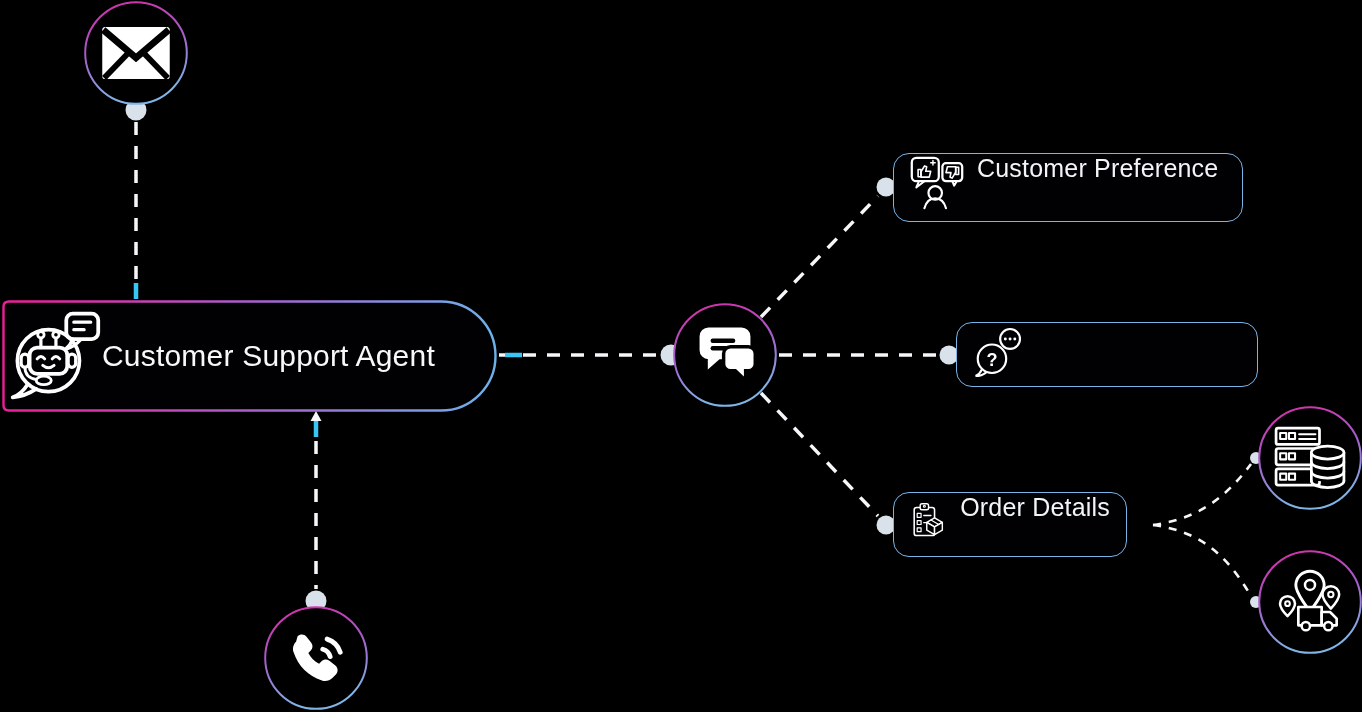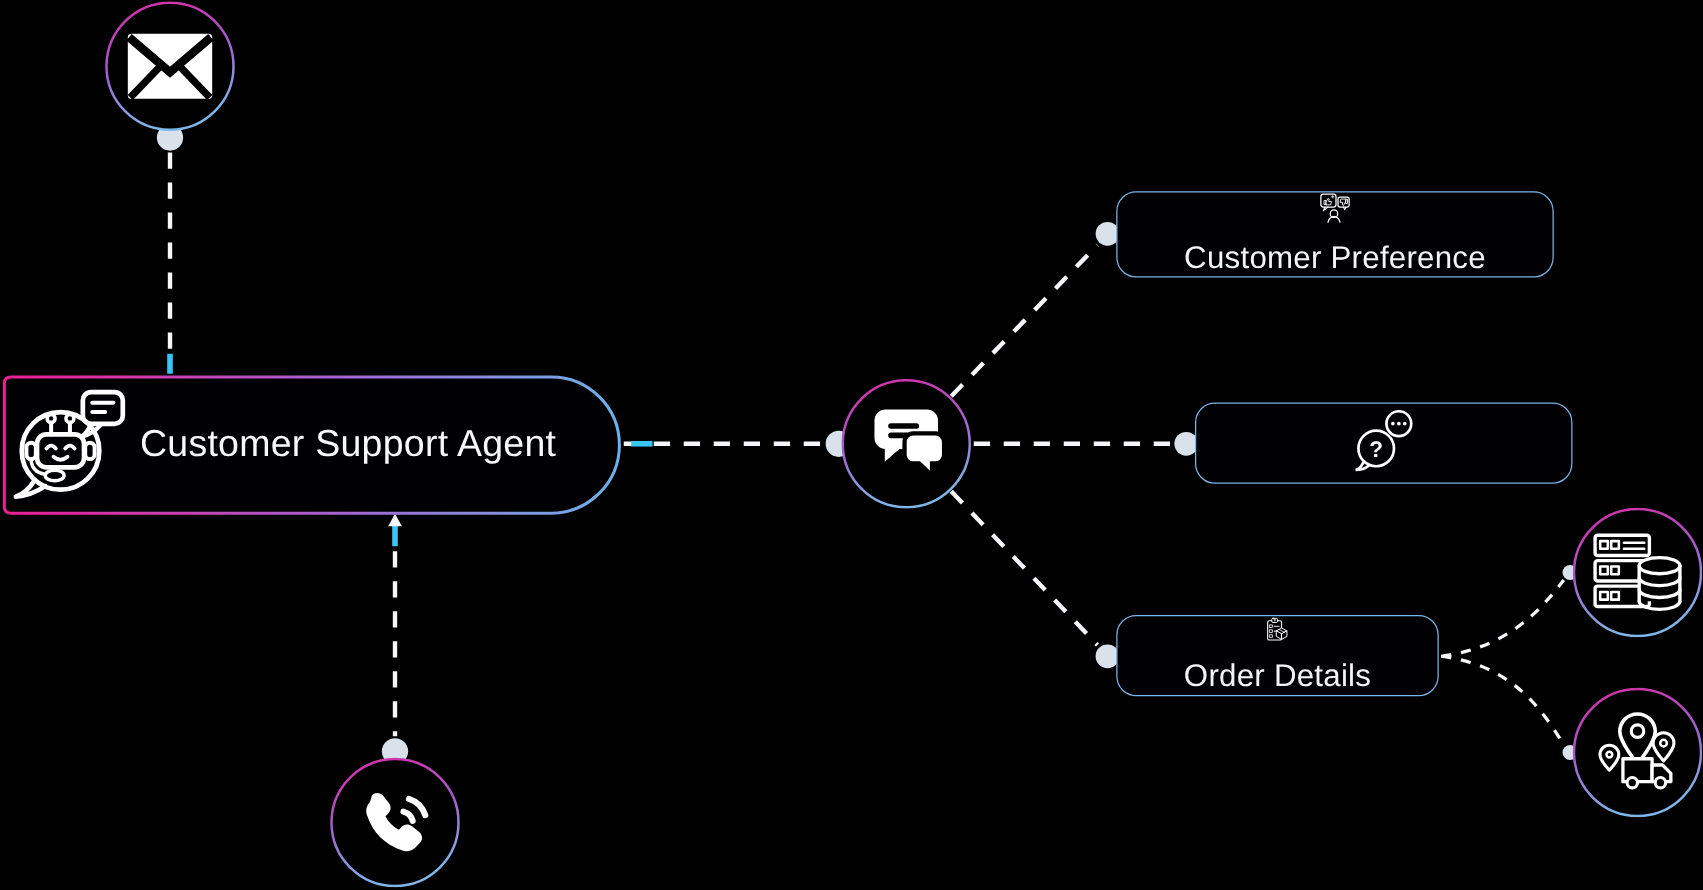--- a/index.html
+++ b/index.html
@@ -8,31 +8,31 @@
     font-family:"Liberation Sans",sans-serif;
   }
   svg{display:block}
   .edge-layer{position:absolute;left:0;top:0;pointer-events:none;}
   
   .circle-node{position:absolute;width:104px;height:104px;display:flex;align-items:center;justify-content:center;}
   .circle-node .ring{position:absolute;left:0;top:0;}
   .circle-node .glyph{position:relative;}
   
   .pill-node{
-    position:absolute;display:flex;align-items:center;gap:13px;
+    position:absolute;display:flex;align-items:flex-start;gap:13px;
     border:1.5px solid #7ab5e8;border-radius:16px;background:#010103;
-    box-sizing:border-box;padding:0 16px;flex-direction:column;
+    box-sizing:border-box;padding:0 16px;
   }
   .pill-node .pill-label{color:#f2f5f8;font-size:25px;font-weight:400;letter-spacing:.2px;white-space:nowrap;}
   
   .agent-node{position:absolute;left:0;top:298px;width:502px;height:116px;}
   .agent-node .agent-border{position:absolute;left:0;top:0;}
   .agent-content{
     position:absolute;left:8px;top:6px;right:14px;bottom:6px;
-    display:flex;align-items:center;gap:10px;
+    display:flex;align-items:center;
   }
   .agent-label{color:#f6f8fa;font-size:30px;font-weight:500;letter-spacing:.2px;white-space:nowrap;}
 </style>
 </head>
 <body>
 
 <div class="canvas">
 
   <svg class="edge-layer" width="1362" height="712" viewBox="0 0 1362 712">
 
@@ -176,21 +176,21 @@
       <circle cx="22" cy="40" r="16.5" stroke="#fff" stroke-width="2.5" fill="none"></circle>
       <path d="M10 53 q-2 5 -7 7 q7 0 12 -4" stroke="#fff" stroke-width="2.5" fill="none" stroke-linecap="round"></path>
       <text x="22" y="48" text-anchor="middle" font-family="Liberation Sans, sans-serif" font-size="21" font-weight="bold" fill="#fff">?</text>
       <circle cx="43" cy="17" r="11.5" stroke="#fff" stroke-width="2.5" fill="none"></circle>
       <circle cx="37.5" cy="17" r="1.7" fill="#fff"></circle>
       <circle cx="43" cy="17" r="1.7" fill="#fff"></circle>
       <circle cx="48.5" cy="17" r="1.7" fill="#fff"></circle>
     </svg>
   </div>
 
-  <div class="pill-node" style="left:893px;top:492px;width:258px;height:65px;">
+  <div class="pill-node" style="left:893px;top:492px;width:234px;height:65px;">
     <svg width="52" height="54" viewBox="0 0 62 64" stroke="#fff" fill="none" stroke-linecap="round" stroke-linejoin="round">
       <rect x="7" y="11" width="34" height="47" rx="4" stroke-width="2.6"></rect>
       <rect x="17" y="5" width="14" height="10" rx="3" fill="#000" stroke-width="2.4"></rect>
       <circle cx="24" cy="9" r="1.7" stroke-width="1.8"></circle>
       <rect x="12" y="21" width="6.5" height="6.5" stroke-width="2"></rect>
       <rect x="12" y="33" width="6.5" height="6.5" stroke-width="2"></rect>
       <rect x="12" y="45" width="6.5" height="6.5" stroke-width="2"></rect>
       <path d="M23 24.5 H35 M23 36.5 H27" stroke-width="2.2"></path>
       <path d="M28 36 l13 -7.5 13 7.5 -13 7.5 z" fill="#000" stroke-width="2.4"></path>
       <path d="M28 36 v13 l13 7.5 v-13 z" fill="#000" stroke-width="2.4"></path>

